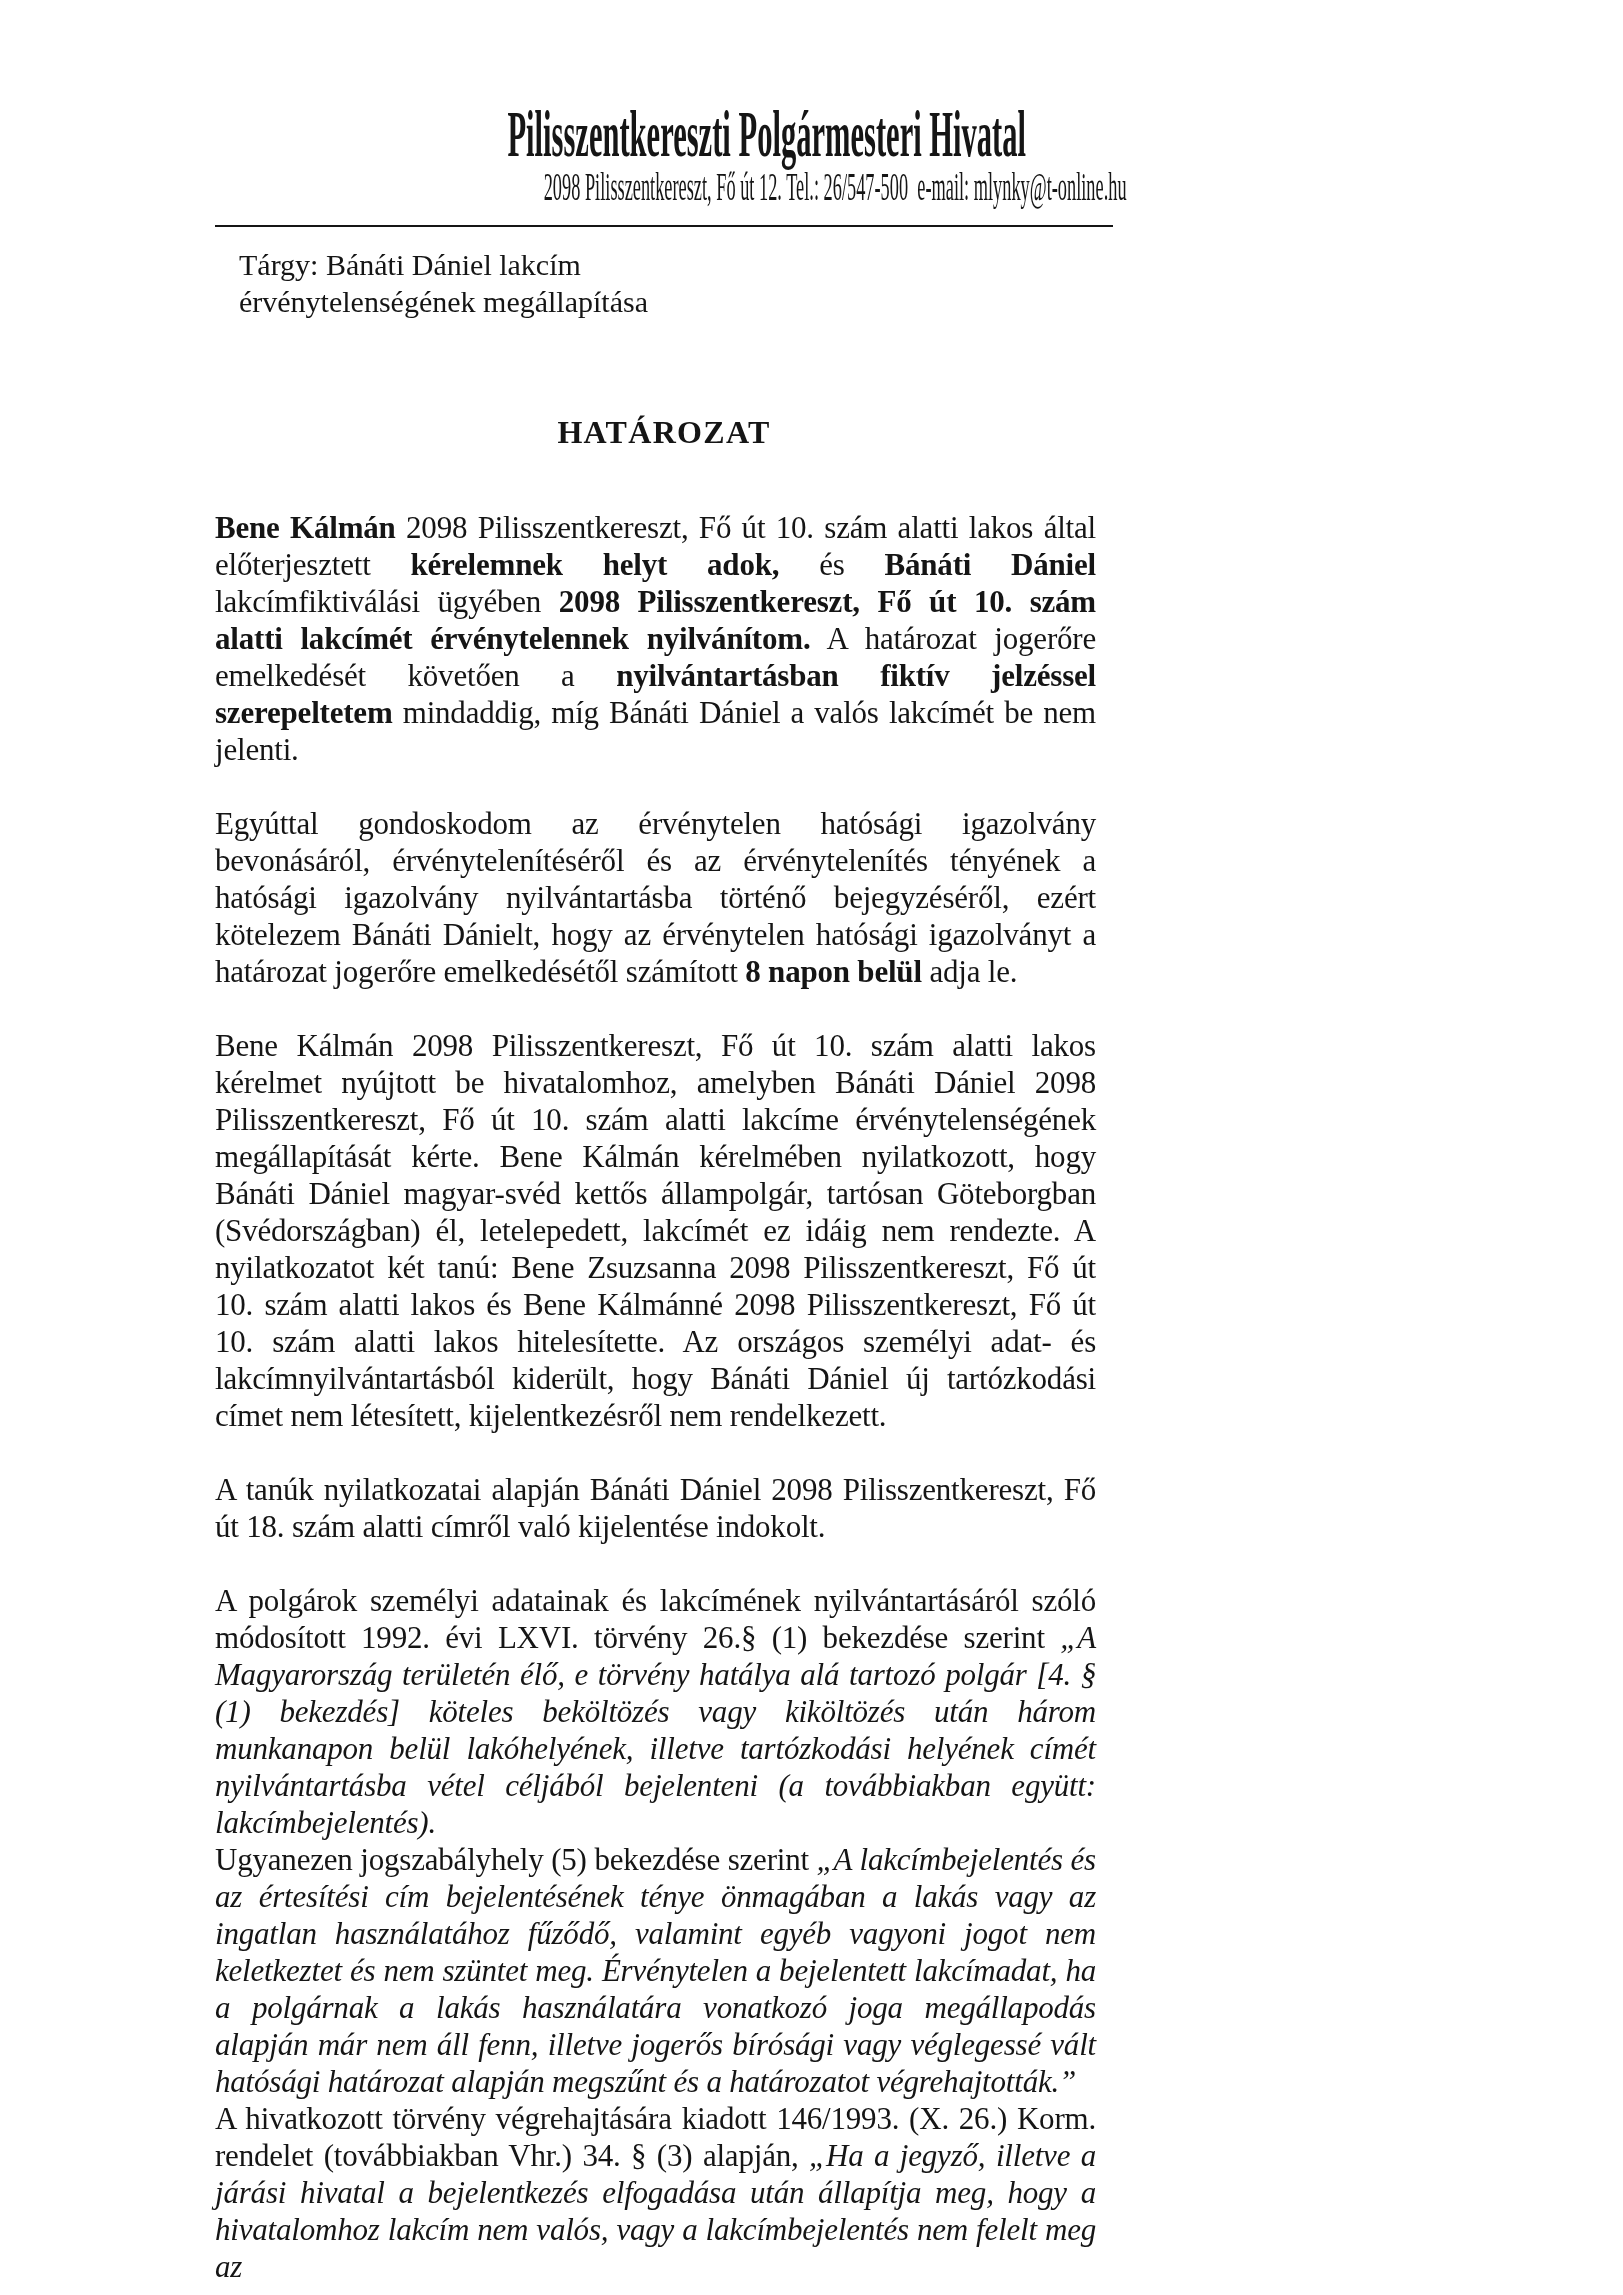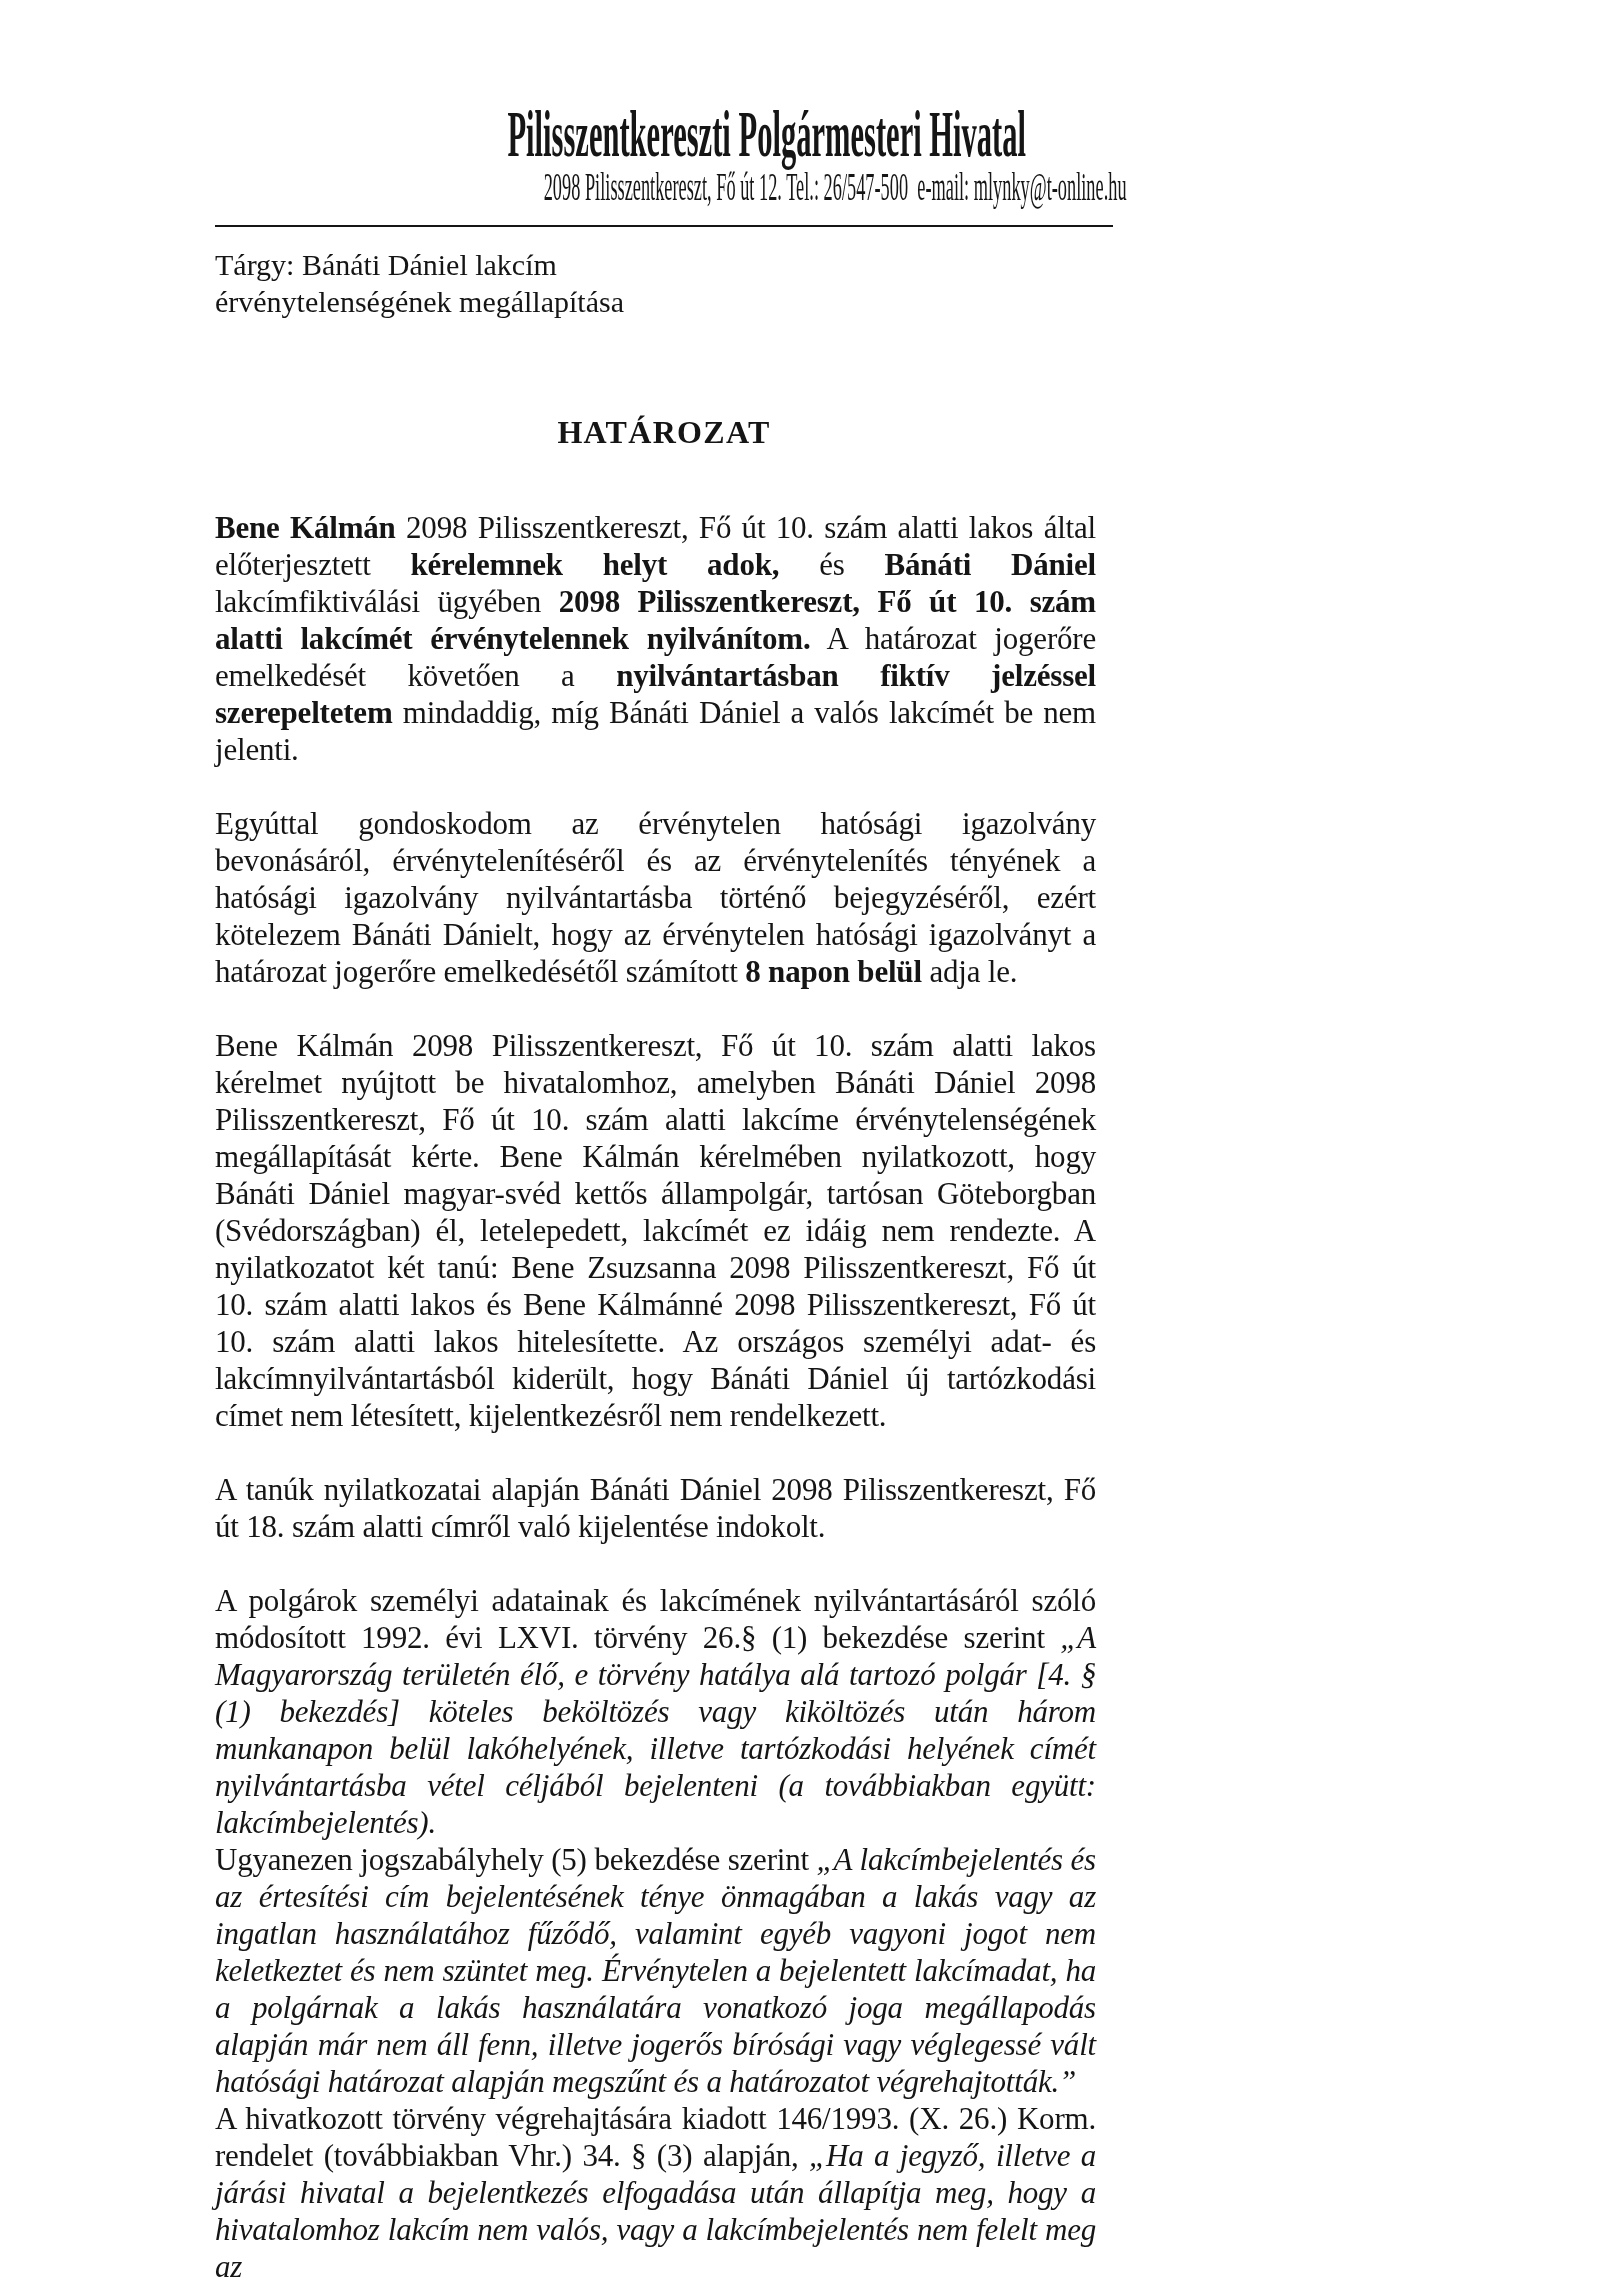--- a/index.html
+++ b/index.html
@@ -33,21 +33,21 @@
     white-space: nowrap;
   }
   .rule { height: 0; border: none; border-top: 2.6px solid #151515; margin: 7.9px 0 0 0; }
   .meta {
     display: flex;
     justify-content: space-between;
     margin-top: 19.6px;
     font-size: 30px;
     line-height: 37px;
   }
-  .meta-right { width: 471px; }
+  .meta-right { width: 471px; margin-left: 24px; }
   .label { font-weight: 700; }
   .section-heading {
     font-size: 32px;
     font-weight: 700;
     letter-spacing: 1.3px;
     text-align: center;
     line-height: 38px;
     margin: 13px;
   }
   .sec-0 .section-heading { margin-top: 93px; }

